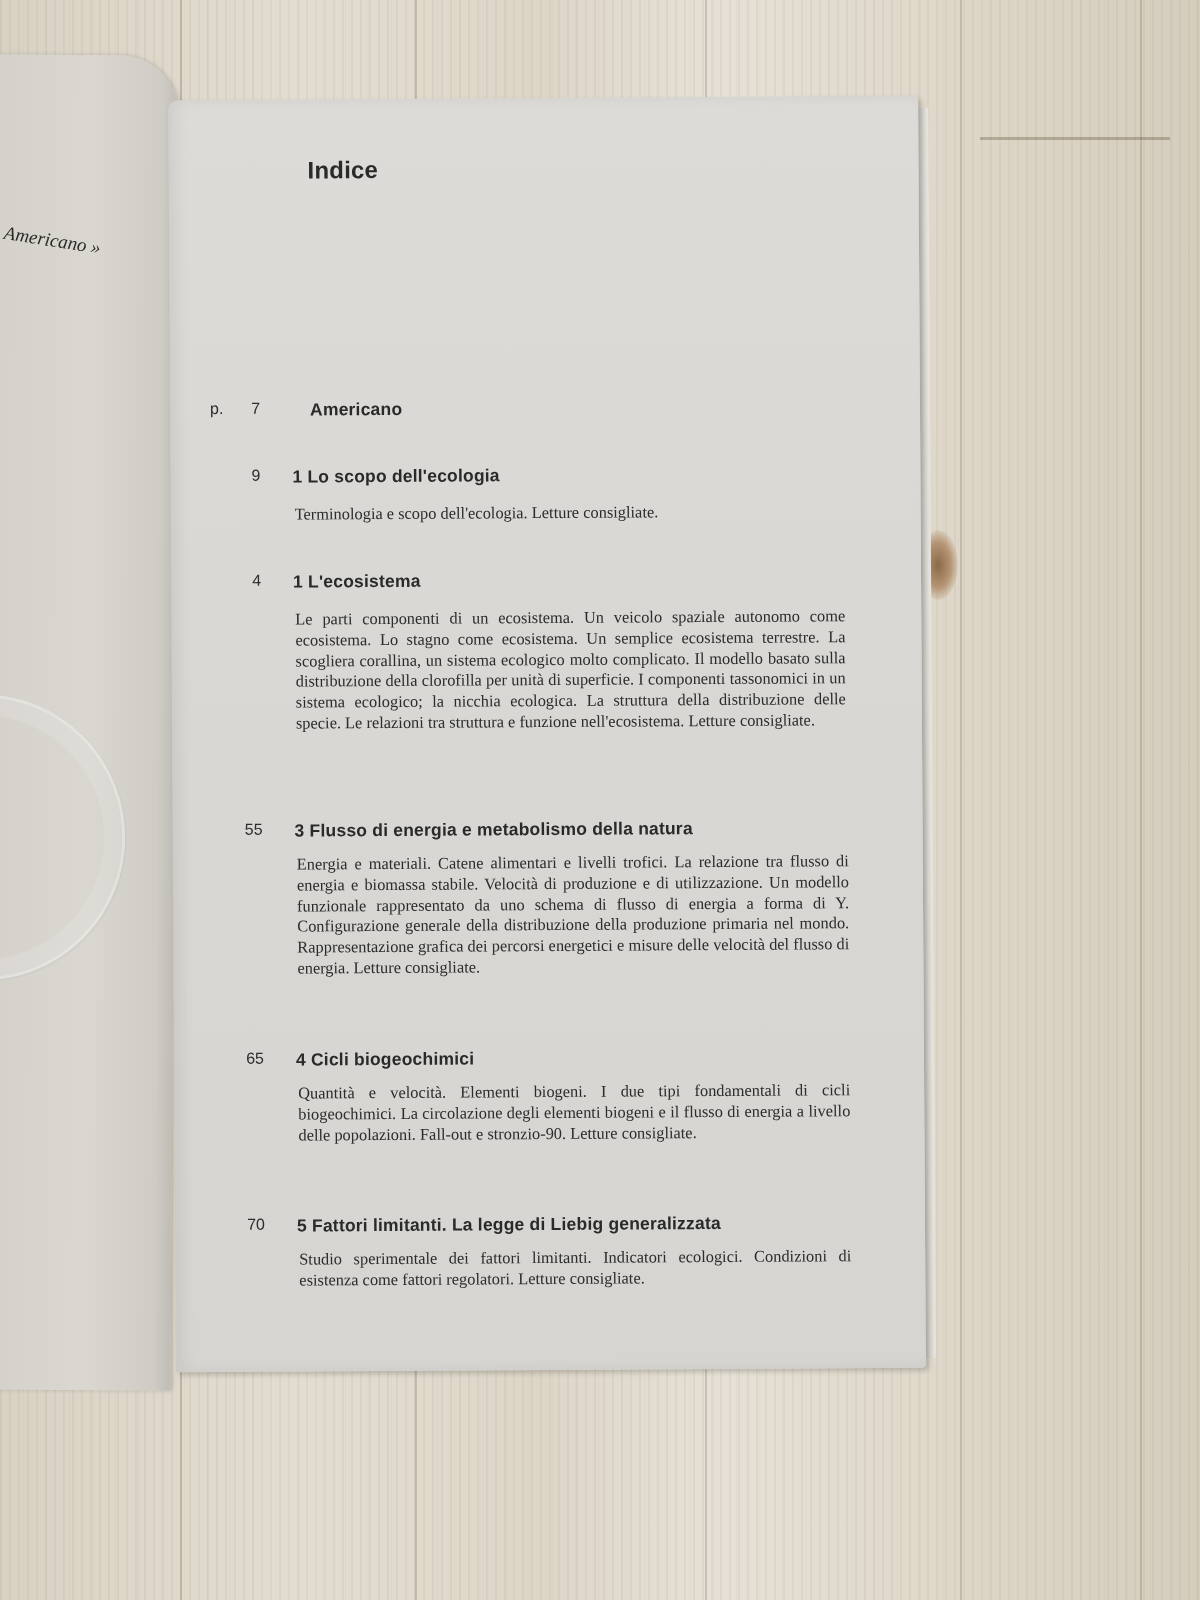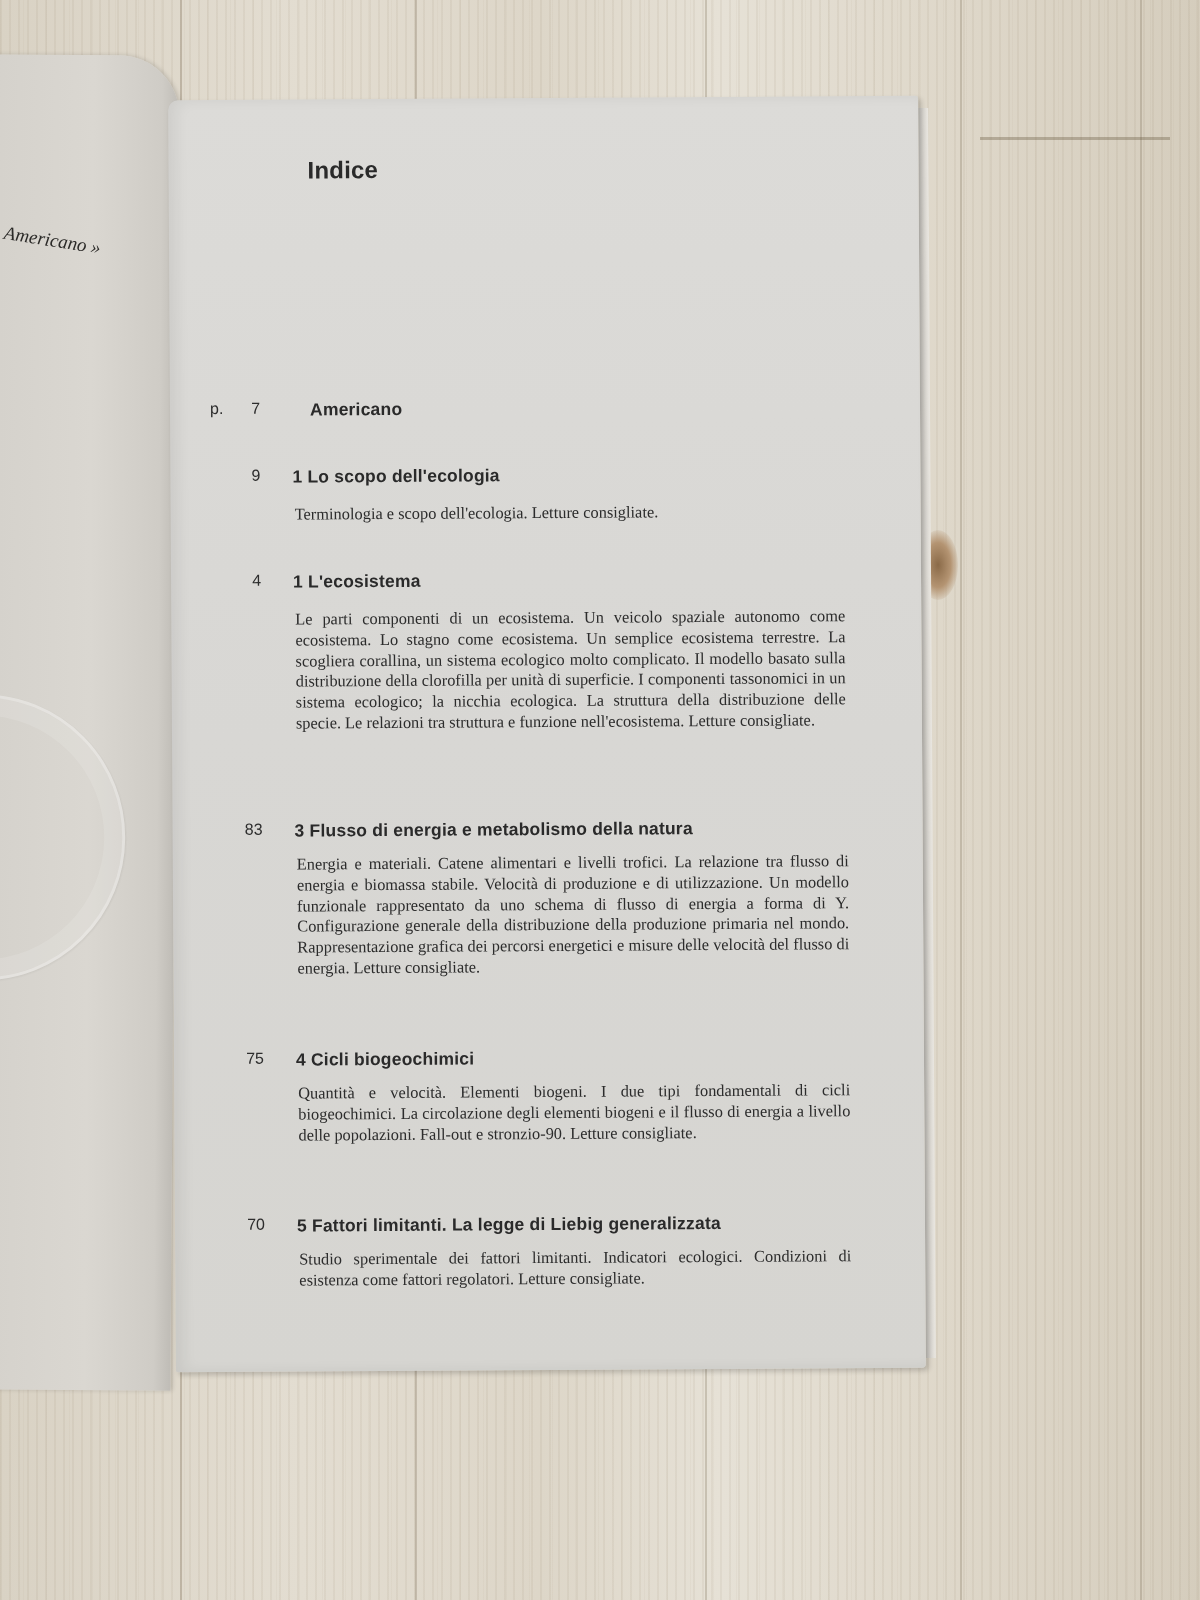--- a/index.html
+++ b/index.html
@@ -94,27 +94,27 @@
     <div class="summary" style="top:38px;">Terminologia e scopo dell'ecologia.   Letture consigliate.</div>
   </div>
 
   <div class="entry" style="top:472px;">
     <span class="page-num">4</span>
     <span class="heading">1 L'ecosistema</span>
     <div class="summary" style="top:38px;">Le parti componenti di un ecosistema.   Un veicolo spaziale autonomo come ecosistema.   Lo stagno come ecosistema.   Un semplice ecosistema terrestre.   La scogliera corallina, un sistema ecologico molto complicato.   Il modello basato sulla distribuzione della clorofilla per unità di superficie.   I componenti tassonomici in un sistema ecologico; la nicchia ecologica.   La struttura della distribuzione delle specie.   Le relazioni tra struttura e funzione nell'ecosistema.   Letture consigliate.</div>
   </div>
 
   <div class="entry" style="top:721px;">
-    <span class="page-num">83</span>
+    <span class="page-num">55</span>
     <span class="heading">3 Flusso di energia e metabolismo della natura</span>
     <div class="summary wide" style="top:34px;">Energia e materiali.   Catene alimentari e livelli trofici.   La relazione tra flusso di energia e biomassa stabile.   Velocità di produzione e di utilizzazione.   Un modello funzionale rappresentato da uno schema di flusso di energia a forma di Y.   Configurazione generale della distribuzione della produzione primaria nel mondo. Rappresentazione grafica dei percorsi energetici e misure delle velocità del flusso di energia.   Letture consigliate.</div>
   </div>
 
   <div class="entry" style="top:950px;">
-    <span class="page-num">75</span>
+    <span class="page-num">65</span>
     <span class="heading">4 Cicli biogeochimici</span>
     <div class="summary wide" style="top:34px;">Quantità e velocità.   Elementi biogeni.   I due tipi fondamentali di cicli biogeochimici.   La circolazione degli elementi biogeni e il flusso di energia a livello delle popolazioni.   Fall-out e stronzio-90. Letture consigliate.</div>
   </div>
 
   <div class="entry" style="top:1116px;">
     <span class="page-num">70</span>
     <span class="heading">5 Fattori limitanti. La legge di Liebig generalizzata</span>
     <div class="summary wide" style="top:34px;">Studio sperimentale dei fattori limitanti.   Indicatori ecologici. Condizioni di esistenza come fattori regolatori.   Letture consigliate.</div>
   </div>
 </div>

